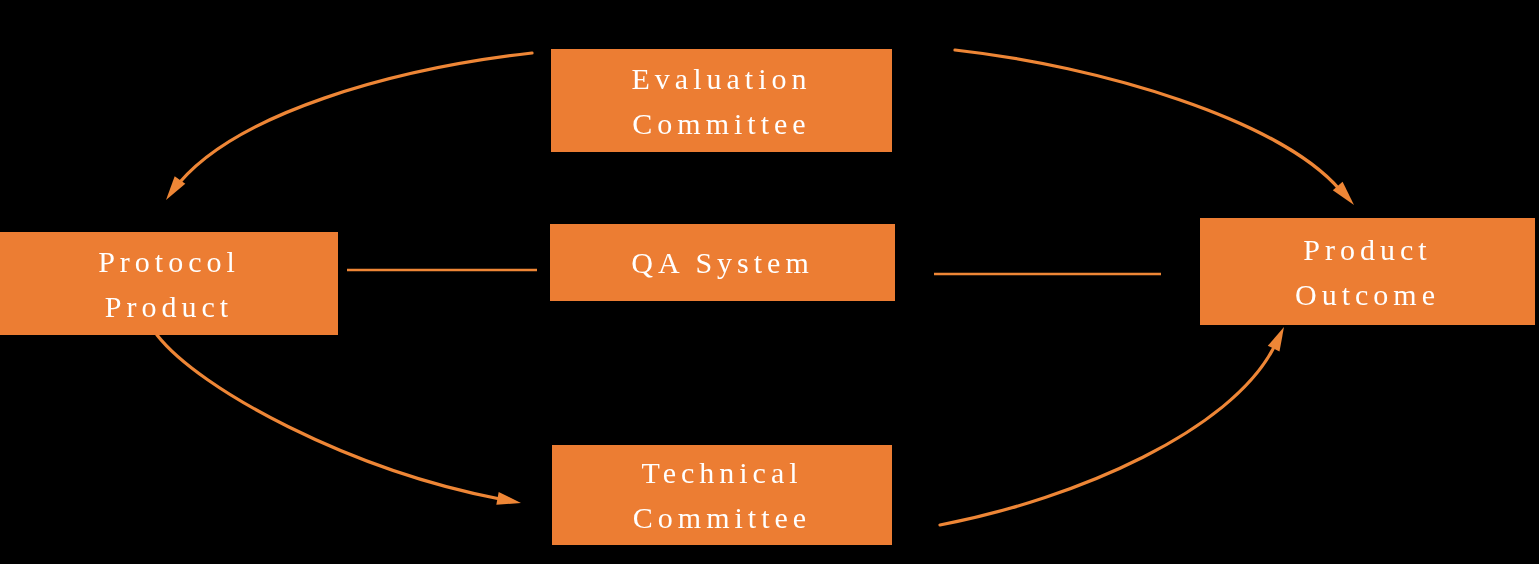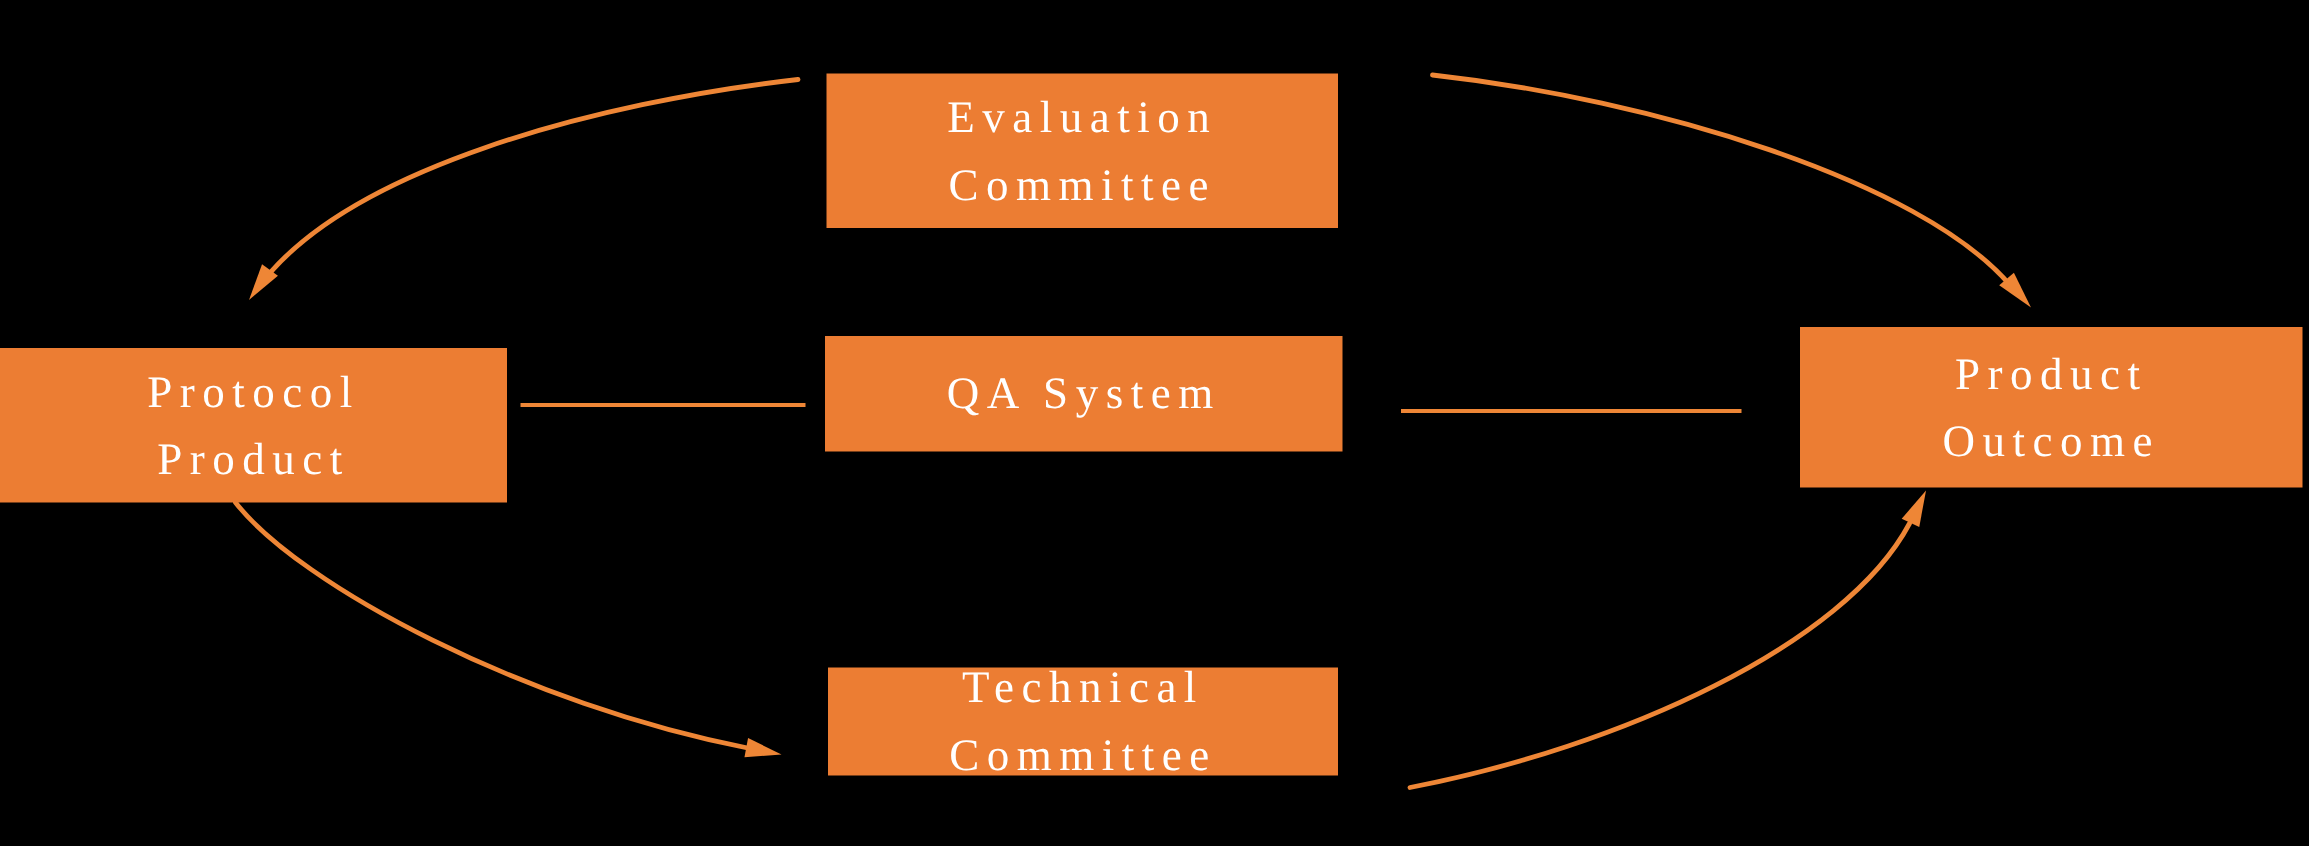--- a/index.html
+++ b/index.html
@@ -47,21 +47,21 @@
     text-align: center;
     font-size: 30px;
     letter-spacing: 5px;
     line-height: 45px;
     white-space: nowrap;
   }
   .n-eval    { left: 551px;  top: 5px;   width: 341px; height: 103px; margin-top: 44px; }
   .n-proto   { left: 0px;    top: 232px; width: 338px; height: 103px; }
   .n-qa      { left: 550px;  top: 224px; width: 345px; height: 77px;  }
   .n-product { left: 1200px; top: 218px; width: 335px; height: 107px; }
-  .n-tech    { left: 552px;  top: 445px; width: 340px; height: 72px; }
+  .n-tech    { left: 552px;  top: 445px; width: 340px; height: 100px; }
   .ln { display: block; }
   .ln:empty { display: none; }
 </style>
 </head>
 <body>
 
 <div id="canvas">
 
   <svg id="connectors" viewBox="0 0 1539 564" xmlns="http://www.w3.org/2000/svg">
 

